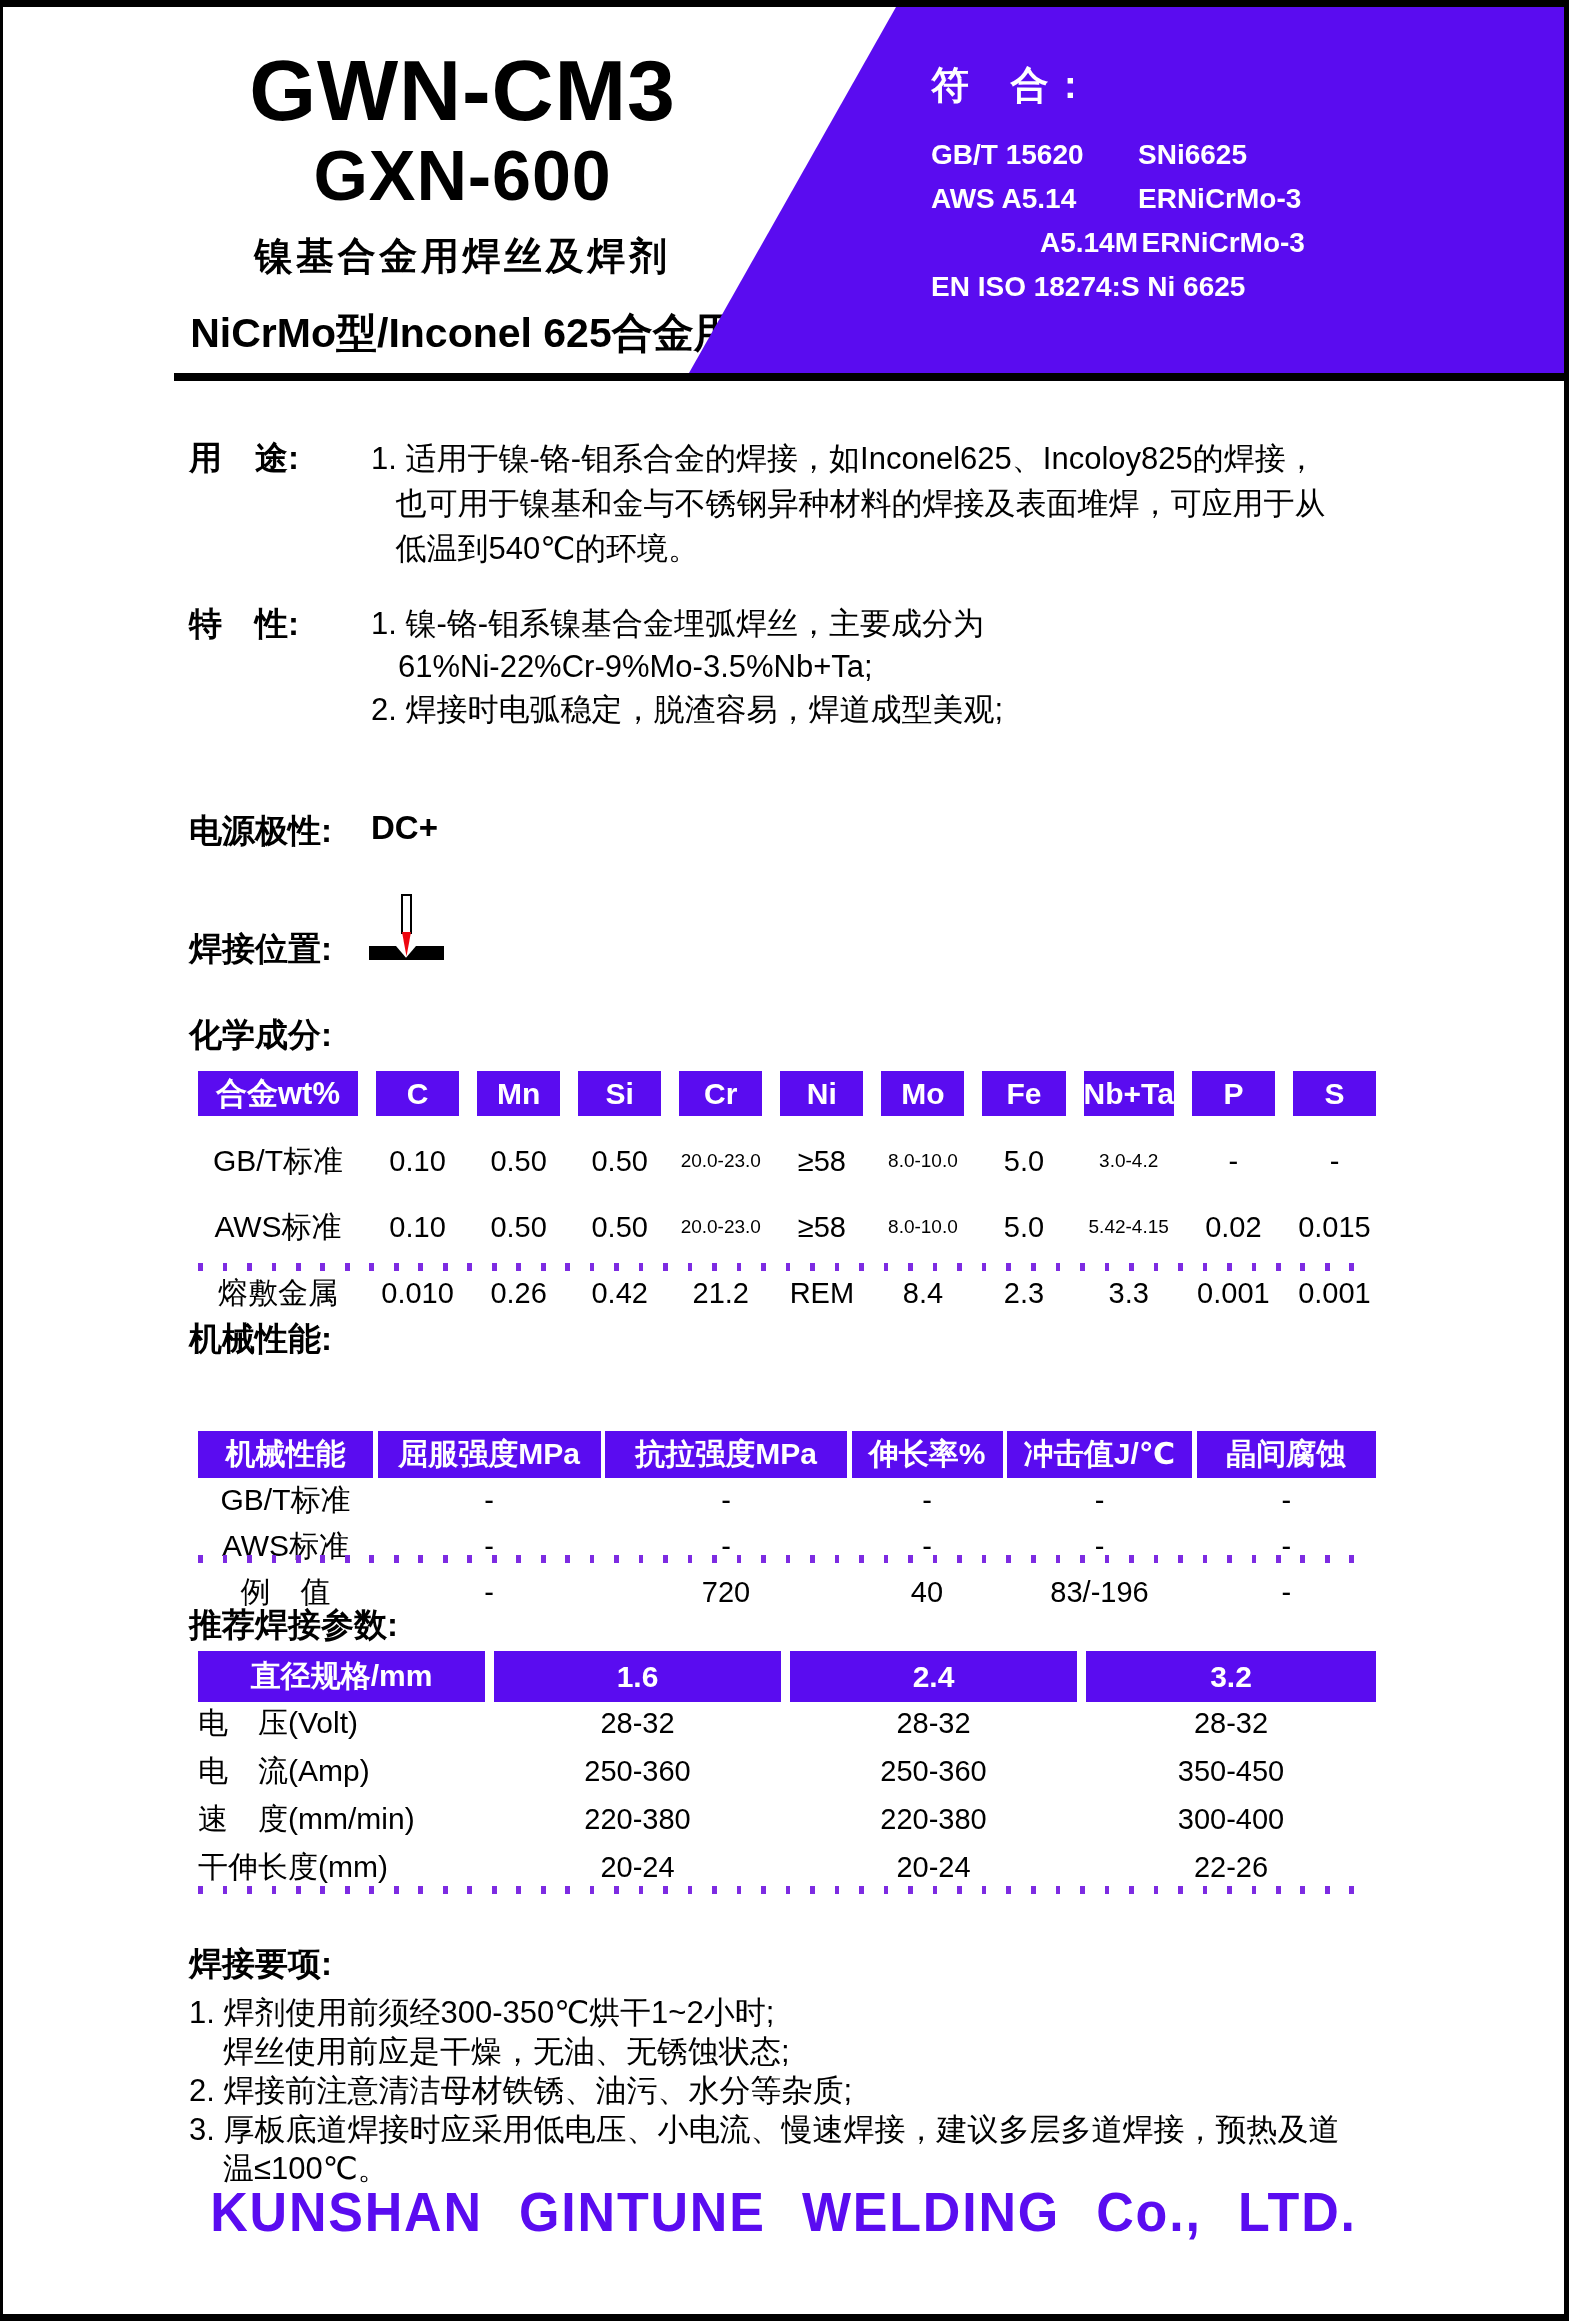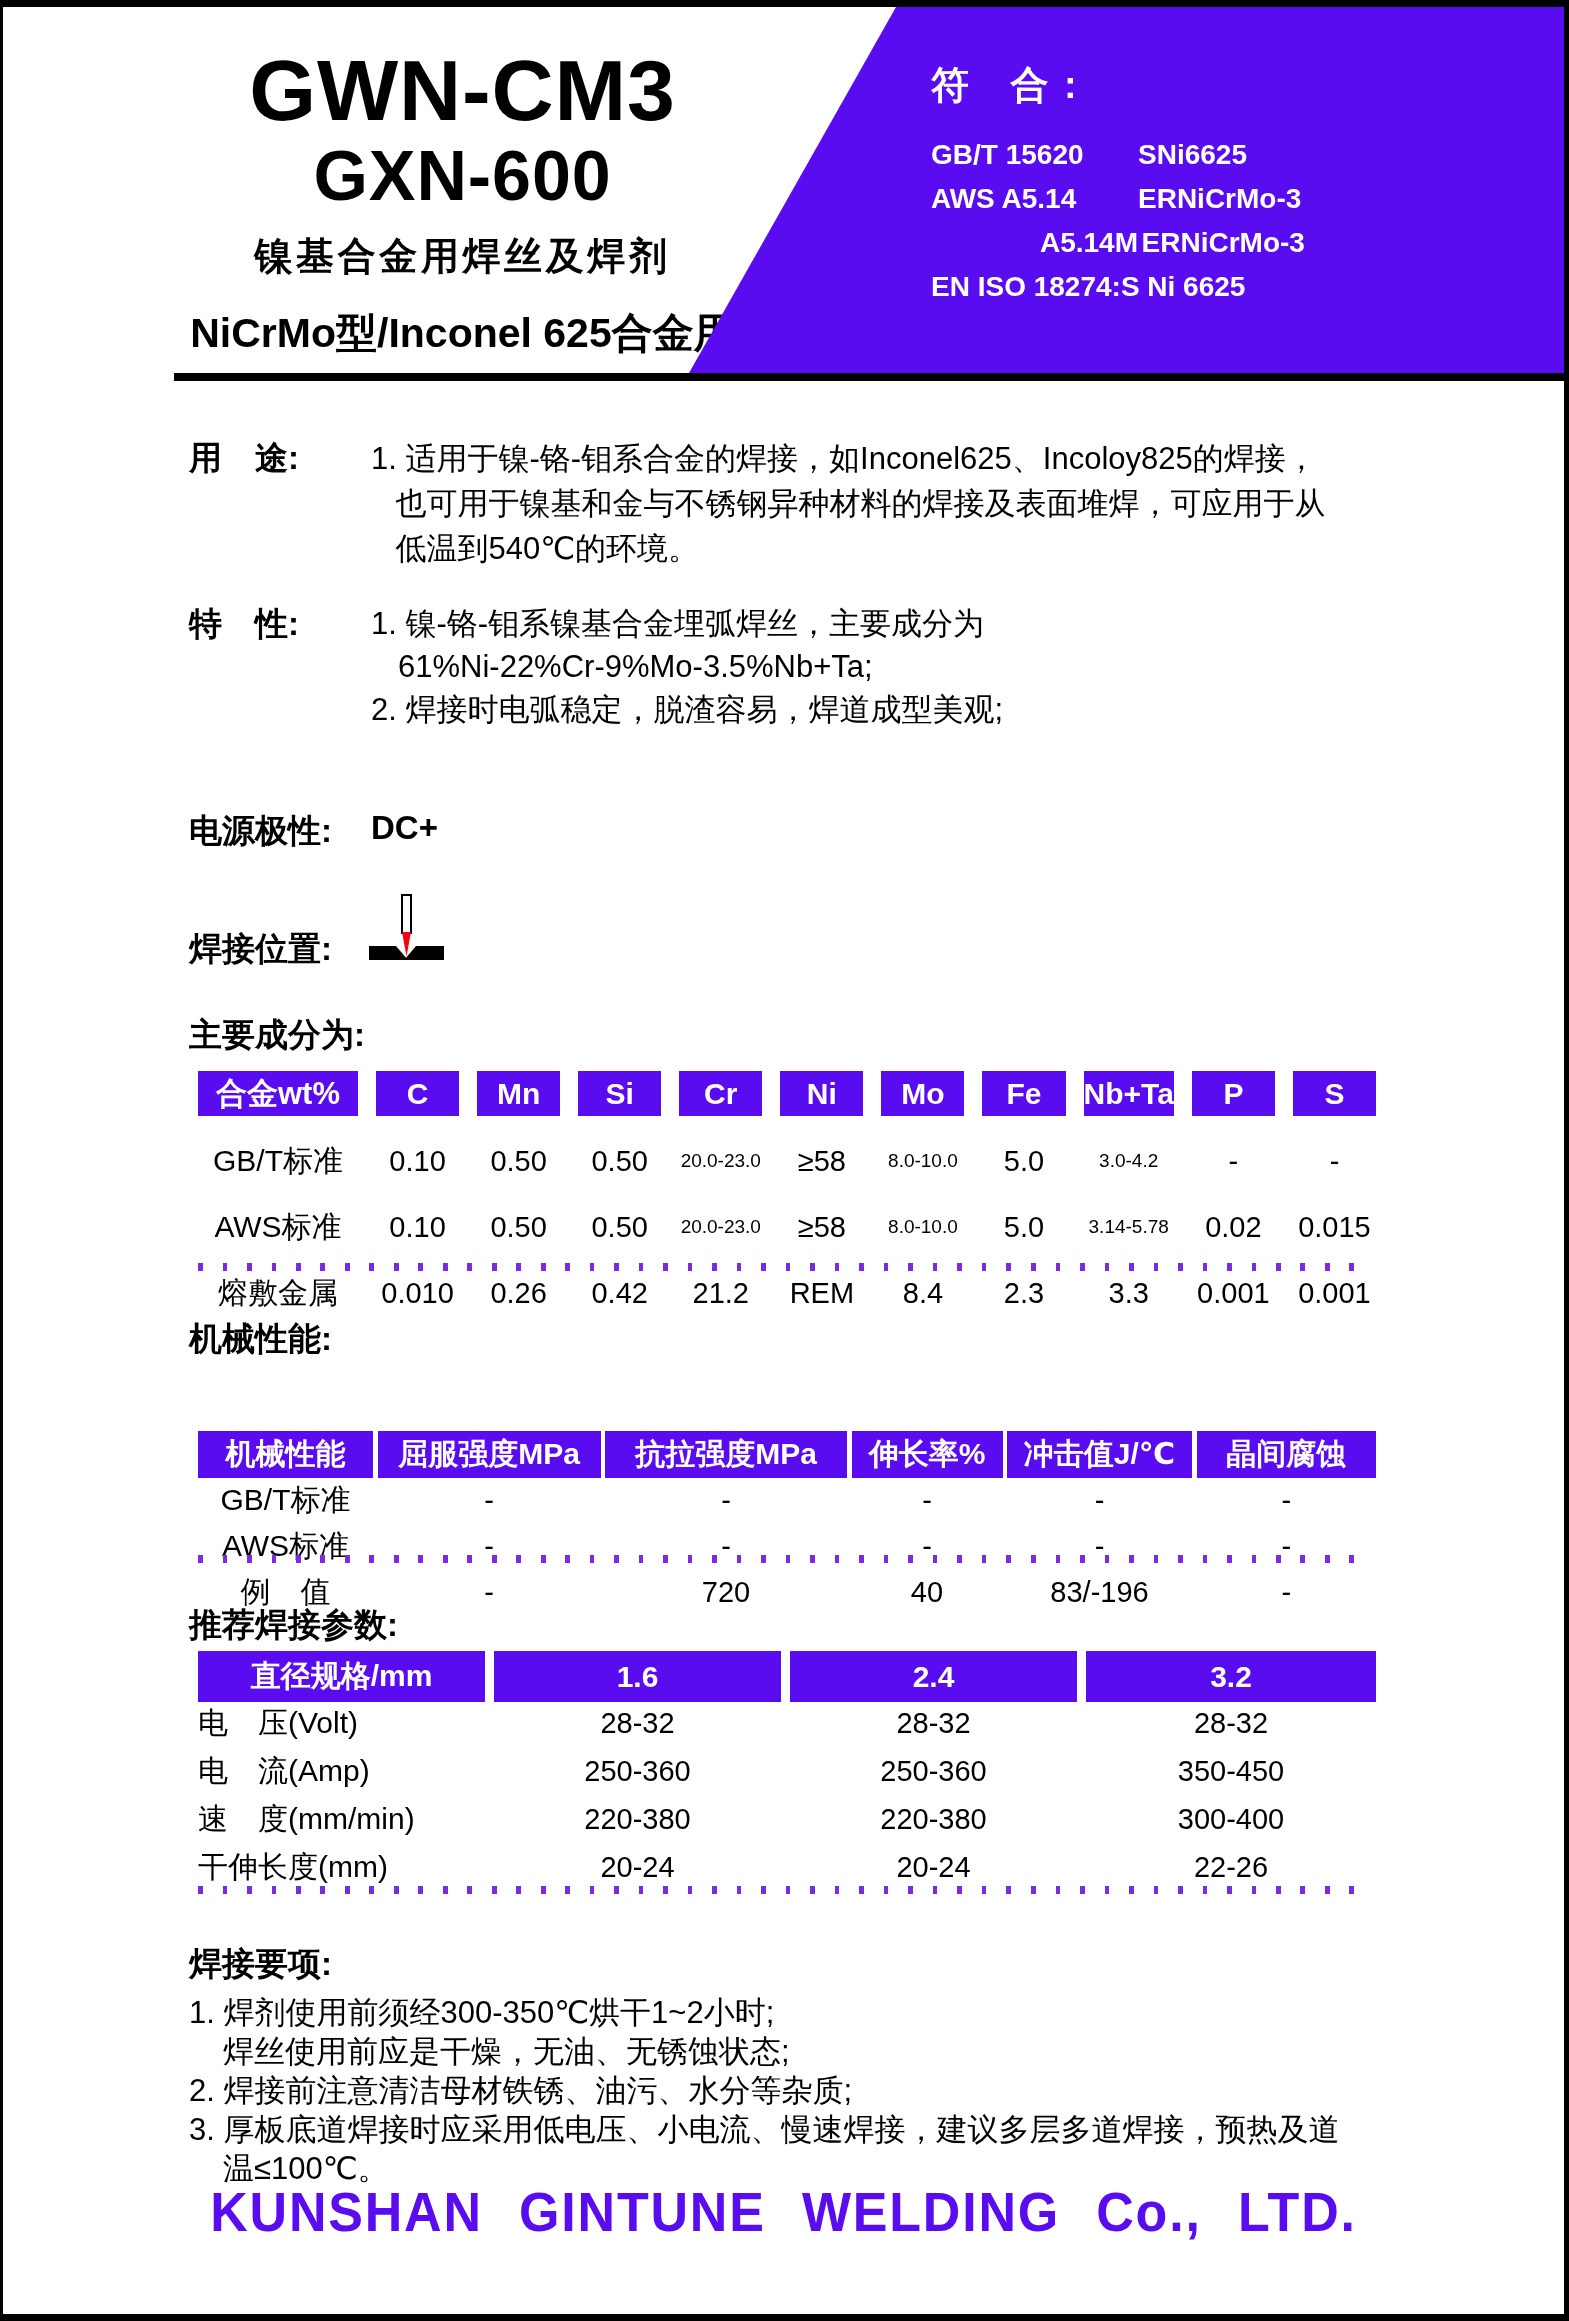--- a/index.html
+++ b/index.html
@@ -151,21 +151,21 @@
   <div class="sec" style="top:920px;">
     <div class="sec-label">焊接位置:</div>
   </div>
   <div class="weld-icon">
     <div class="weld-plate"></div>
     <div class="weld-notch"></div>
     <div class="weld-rod"></div>
     <div class="weld-tip"></div>
   </div>
 
-  <div class="section-title" style="top:1006px;">主要成分为:</div>
+  <div class="section-title" style="top:1006px;">化学成分:</div>
   <div class="tbl chem" style="top:1064px;gap:18px;">
     <div class="th" style="font-size:31px;">合金wt%</div>
     <div class="th">C</div>
     <div class="th">Mn</div>
     <div class="th">Si</div>
     <div class="th">Cr</div>
     <div class="th">Ni</div>
     <div class="th">Mo</div>
     <div class="th">Fe</div>
     <div class="th">Nb+Ta</div>
@@ -185,21 +185,21 @@
     <div class="td">-</div>
 
     <div class="td rowlbl">AWS标准</div>
     <div class="td">0.10</div>
     <div class="td">0.50</div>
     <div class="td">0.50</div>
     <div class="td sm">20.0-23.0</div>
     <div class="td">≥58</div>
     <div class="td sm">8.0-10.0</div>
     <div class="td">5.0</div>
-    <div class="td sm">3.14-5.78</div>
+    <div class="td sm">5.42-4.15</div>
     <div class="td">0.02</div>
     <div class="td">0.015</div>
 
     <div class="td rowlbl">熔敷金属</div>
     <div class="td">0.010</div>
     <div class="td">0.26</div>
     <div class="td">0.42</div>
     <div class="td">21.2</div>
     <div class="td">REM</div>
     <div class="td">8.4</div>

